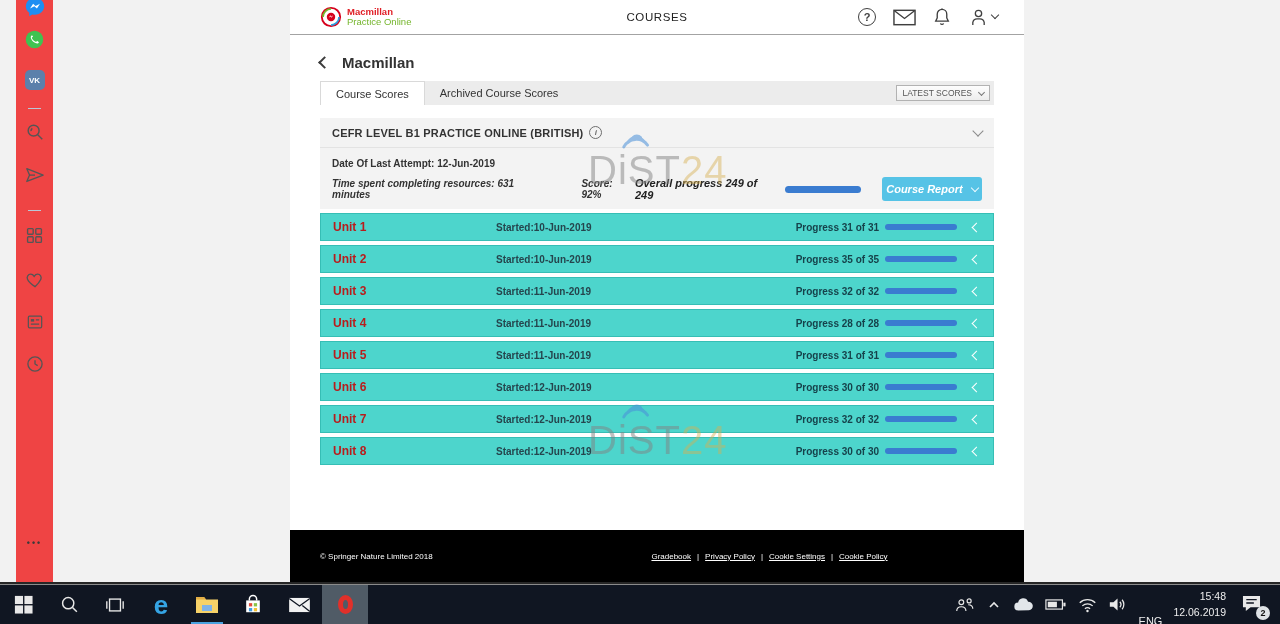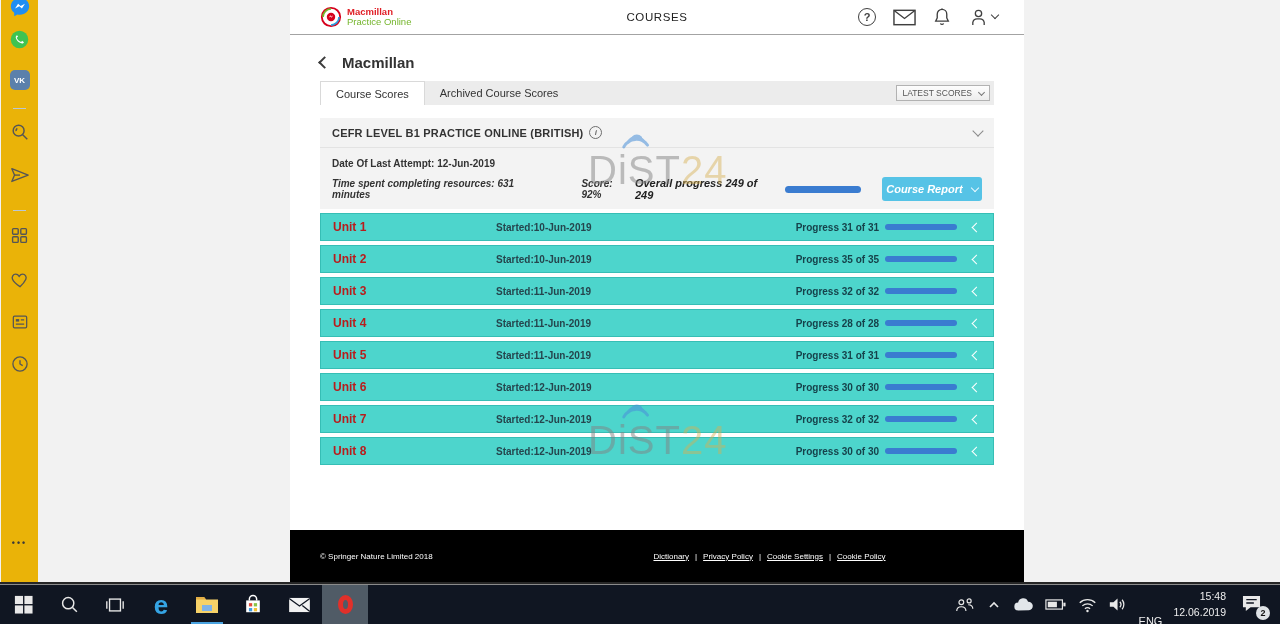--- a/index.html
+++ b/index.html
@@ -1,20 +1,20 @@
 <!DOCTYPE html>
 <html><head>
 <meta charset="utf-8">
 <style>
   * { box-sizing: border-box; margin: 0; padding: 0; }
   html,body { width:1280px; height:624px; overflow:hidden; }
   body { position:relative; background:#f2f2f2; font-family:"Liberation Sans", sans-serif; }
 
   
-  .sidebar { position:absolute; left:1px; top:0; width:37px; height:582px; background:#eab308; }
+  .sidebar { position:absolute; left:16px; top:0; width:37px; height:582px; background:#ef4444; }
   .sb-ic { position:absolute; left:0; width:37px; display:flex; justify-content:center; align-items:center; cursor:pointer; }
   .sb-div { position:absolute; left:12px; width:13px; height:1px; background:#b9c7d6; }
   .vk-badge { width:20px; height:20px; border-radius:5px; background:#5b80ab; color:#fff; font-size:8px; font-weight:bold; display:flex; align-items:center; justify-content:center; }
   .sb-more { color:#3a3a3a; font-size:9px; letter-spacing:2px; font-weight:bold; }
 
   
   .content { position:absolute; left:290px; top:0; width:734px; height:582px; background:#fff; }
 
   .app-header { position:relative; height:35px; border-bottom:1px solid #a3a3a3; display:flex; align-items:center; }
   .logo { display:flex; align-items:center; margin-left:30px; gap:5px; }
@@ -301,21 +301,21 @@
             <span class="u-bar" style="display: block; width: 100%;"></span>
           </span>
         <span class="chev chev-left-w"></span>
       </div>
     </div>
   </div>
 
   <div class="footer">
     <div class="f-left">© Springer Nature Limited 2018</div>
     <div class="f-center">
-      <a>Dictionary</a><span class="f-sep">|</span><a>Privacy Policy</a><span class="f-sep">|</span><a>Cookie Settings</a><span class="f-sep">|</span><a>Cookie Policy</a>
+      <a>Gradebook</a><span class="f-sep">|</span><a>Privacy Policy</a><span class="f-sep">|</span><a>Cookie Settings</a><span class="f-sep">|</span><a>Cookie Policy</a>
     </div>
   </div>
 </div>
 
 <div class="wm" style="left:588px; top:148px">
   <svg width="40" height="26" viewBox="0 0 40 26">
       <g fill="none" stroke="#4a90d9" stroke-width="3" stroke-linecap="round" transform="rotate(18 20 13)">
         <path d="M8 22a14 14 0 0 1 22-9"></path>
         <path d="M11 16a9 9 0 0 1 14-5.5"></path>
         <path d="M14 10.5a5 5 0 0 1 7-2.5"></path>

